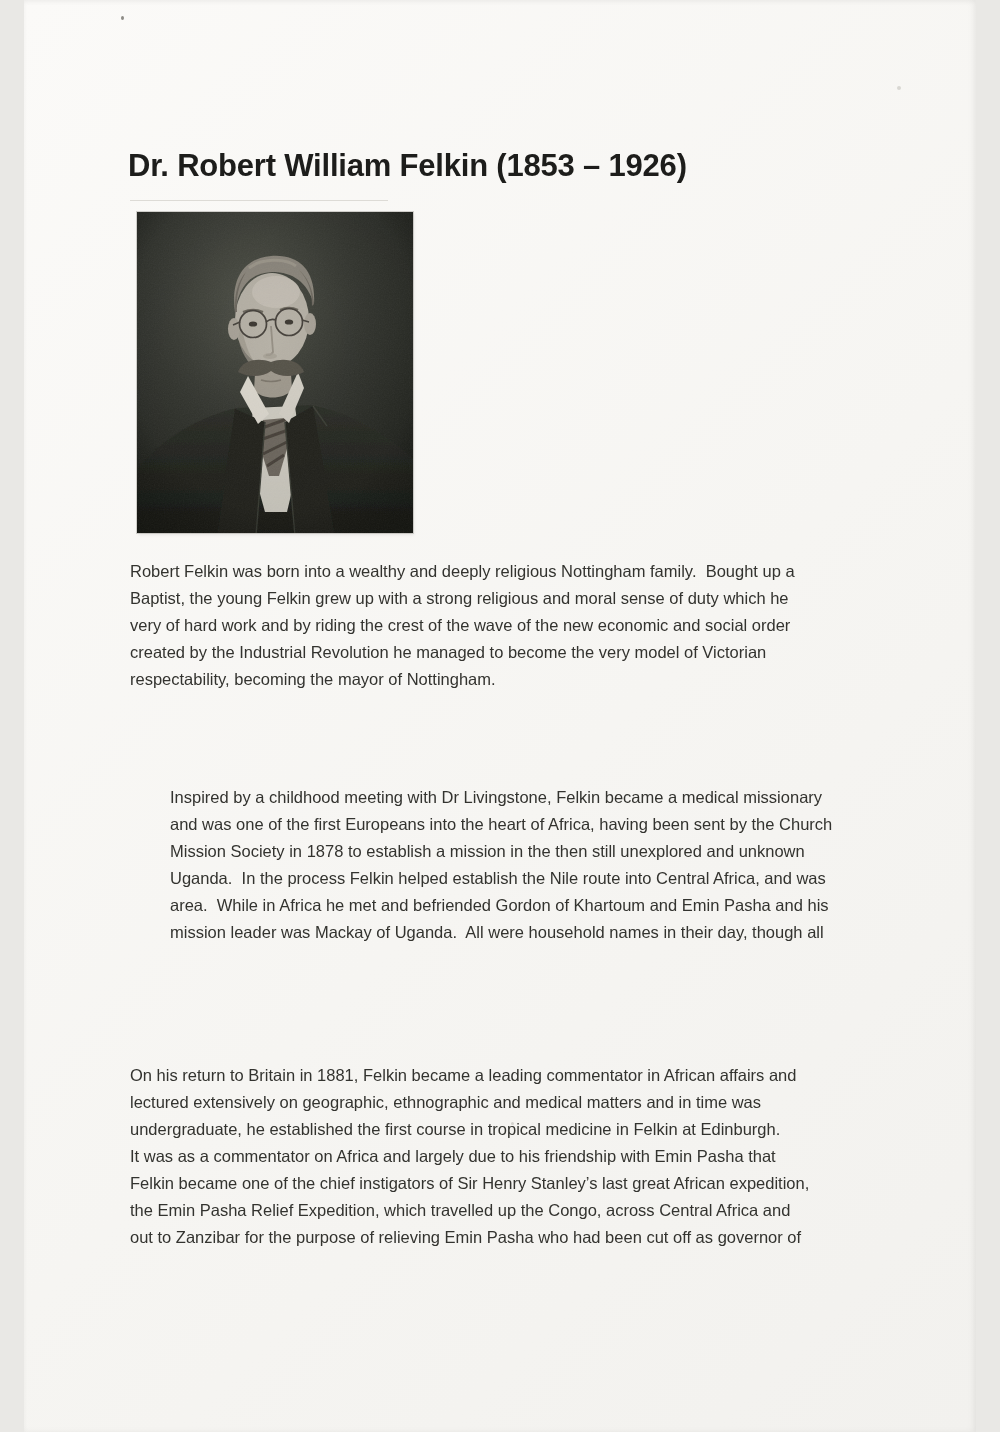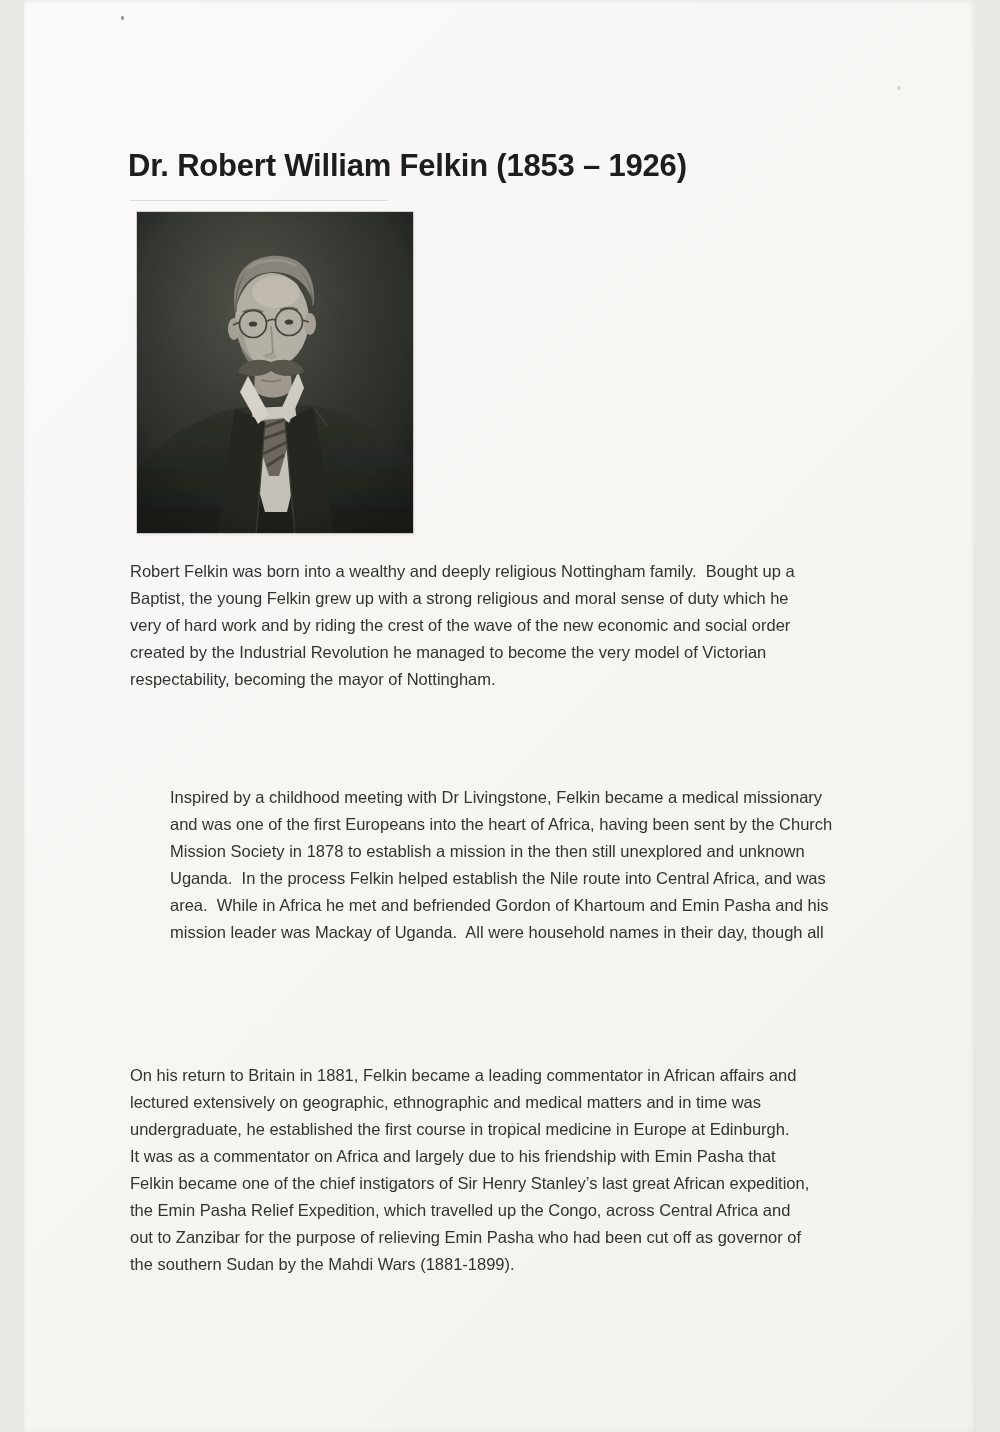--- a/index.html
+++ b/index.html
@@ -175,25 +175,24 @@
       <div class="text-line">and was one of the first Europeans into the heart of Africa, having been sent by the Church</div>
       <div class="text-line">Mission Society in 1878 to establish a mission in the then still unexplored and unknown</div>
       <div class="text-line">Uganda.  In the process Felkin helped establish the Nile route into Central Africa, and was</div>
       <div class="text-line">area.  While in Africa he met and befriended Gordon of Khartoum and Emin Pasha and his</div>
       <div class="text-line">mission leader was Mackay of Uganda.  All were household names in their day, though all</div>
     </div>
 
   <div id="paragraph-3" class="body-paragraph">
       <div class="text-line">On his return to Britain in 1881, Felkin became a leading commentator in African affairs and</div>
       <div class="text-line">lectured extensively on geographic, ethnographic and medical matters and in time was</div>
-      <div class="text-line">undergraduate, he established the first course in tropical medicine in Europe at Edinburgh.</div>
+      <div class="text-line">undergraduate, he established the first course in tropical medicine in Felkin at Edinburgh.</div>
       <div class="text-line">It was as a commentator on Africa and largely due to his friendship with Emin Pasha that</div>
       <div class="text-line">Felkin became one of the chief instigators of Sir Henry Stanley’s last great African expedition,</div>
       <div class="text-line">the Emin Pasha Relief Expedition, which travelled up the Congo, across Central Africa and</div>
       <div class="text-line">out to Zanzibar for the purpose of relieving Emin Pasha who had been cut off as governor of</div>
-      <div class="text-line">the southern Sudan by the Mahdi Wars (1881-1899).</div>
     </div>
 
   <div class="scan-speck speck-a"></div>
   <div class="scan-speck speck-b"></div>
   <div class="scan-speck speck-c"></div>
 
 </div>
 
 </body></html>

